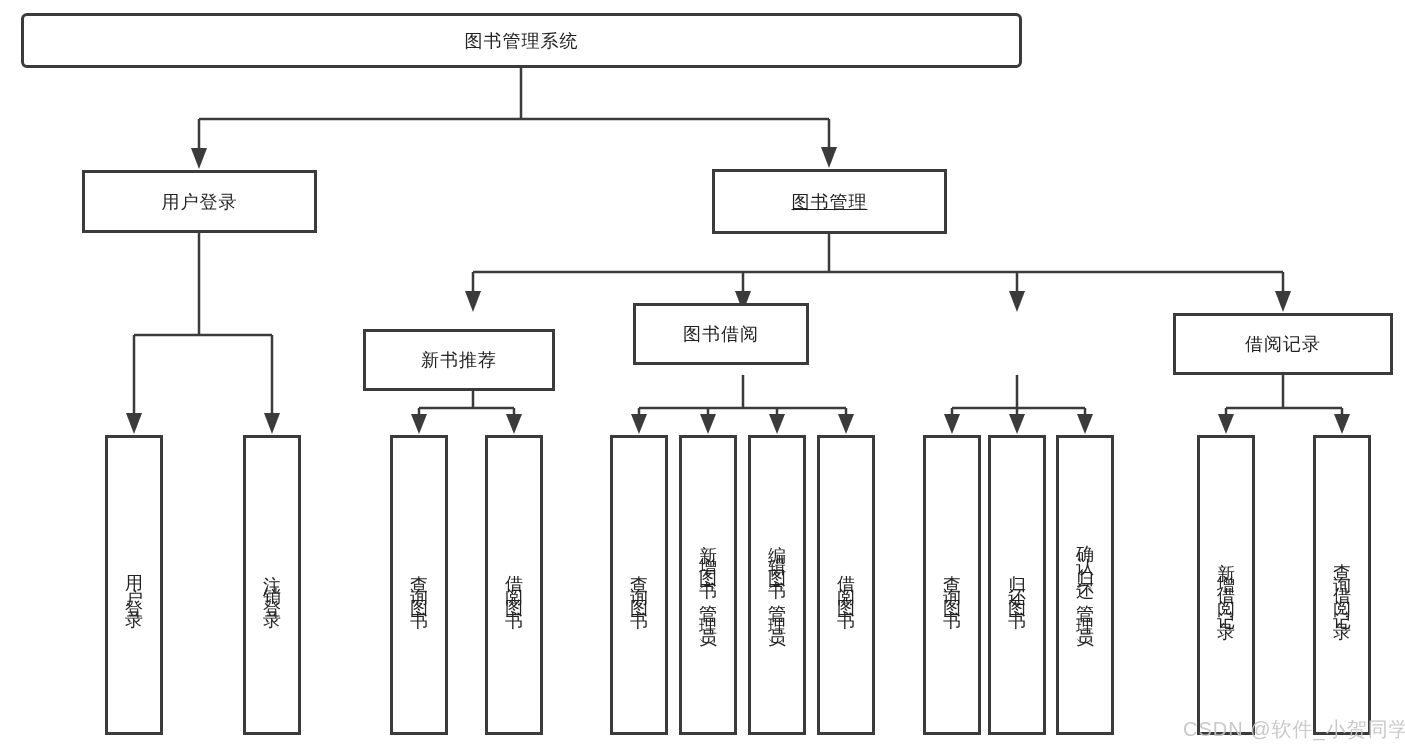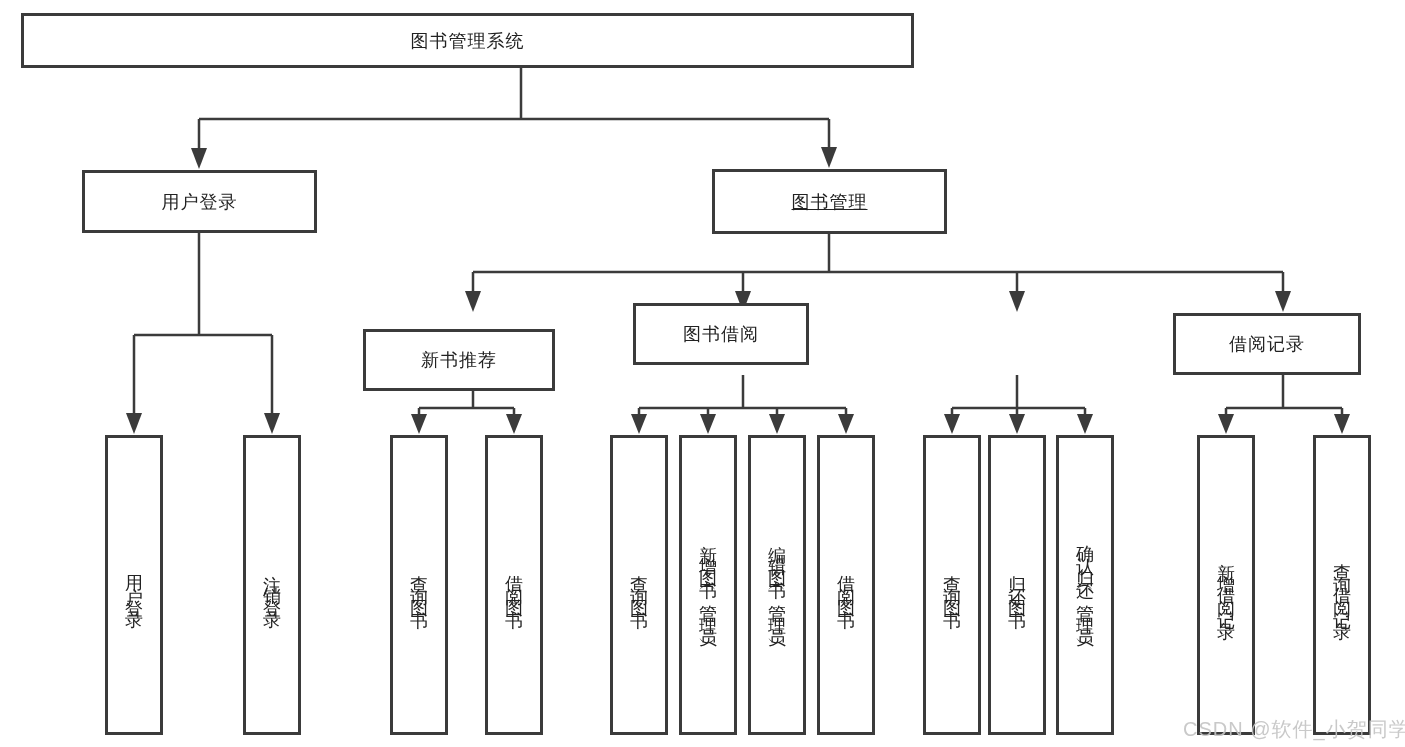--- a/index.html
+++ b/index.html
@@ -89,38 +89,38 @@
       <polygon class="head" points="1085,434 1077,414 1093,414"></polygon>
     </g>
 
     <g>
       <path class="stroke" d="M1283 375 V408 M1226 408 H1342 M1226 408 V416 M1342 408 V416"></path>
       <polygon class="head" points="1226,434 1218,414 1234,414"></polygon>
       <polygon class="head" points="1342,434 1334,414 1350,414"></polygon>
     </g>
   </svg>
 
-  <div class="node" style="left:21px;top:13px;width:893px;height:55px;">
+  <div class="node" style="left:21px;top:13px;width:1001px;height:55px;border-radius:6px;">
     <span class="htext">图书管理系统</span>
   </div>
 
   <div class="node" style="left:82px;top:170px;width:235px;height:63px;">
     <span class="htext">用户登录</span>
   </div>
   <div class="node" style="left:712px;top:169px;width:235px;height:65px;text-decoration:underline;">
     <span class="htext">图书管理</span>
   </div>
 
   <div class="node" style="left:363px;top:313px;width:192px;height:62px;margin-top:16px;">
     <span class="htext">新书推荐</span>
   </div>
   <div class="node" style="left:633px;top:303px;width:176px;height:62px;">
     <span class="htext">图书借阅</span>
   </div>
-  <div class="node" style="left:1173px;top:313px;width:188px;height:62px;">
+  <div class="node" style="left:1173px;top:313px;width:220px;height:62px;">
     <span class="htext">借阅记录</span>
   </div>
 
   <div class="node" style="left:105px;top:435px;width:58px;height:300px;">
     <span class="vtext">用户登录</span>
   </div>
   <div class="node" style="left:243px;top:435px;width:58px;height:300px;">
     <span class="vtext">注销登录</span>
   </div>
 

